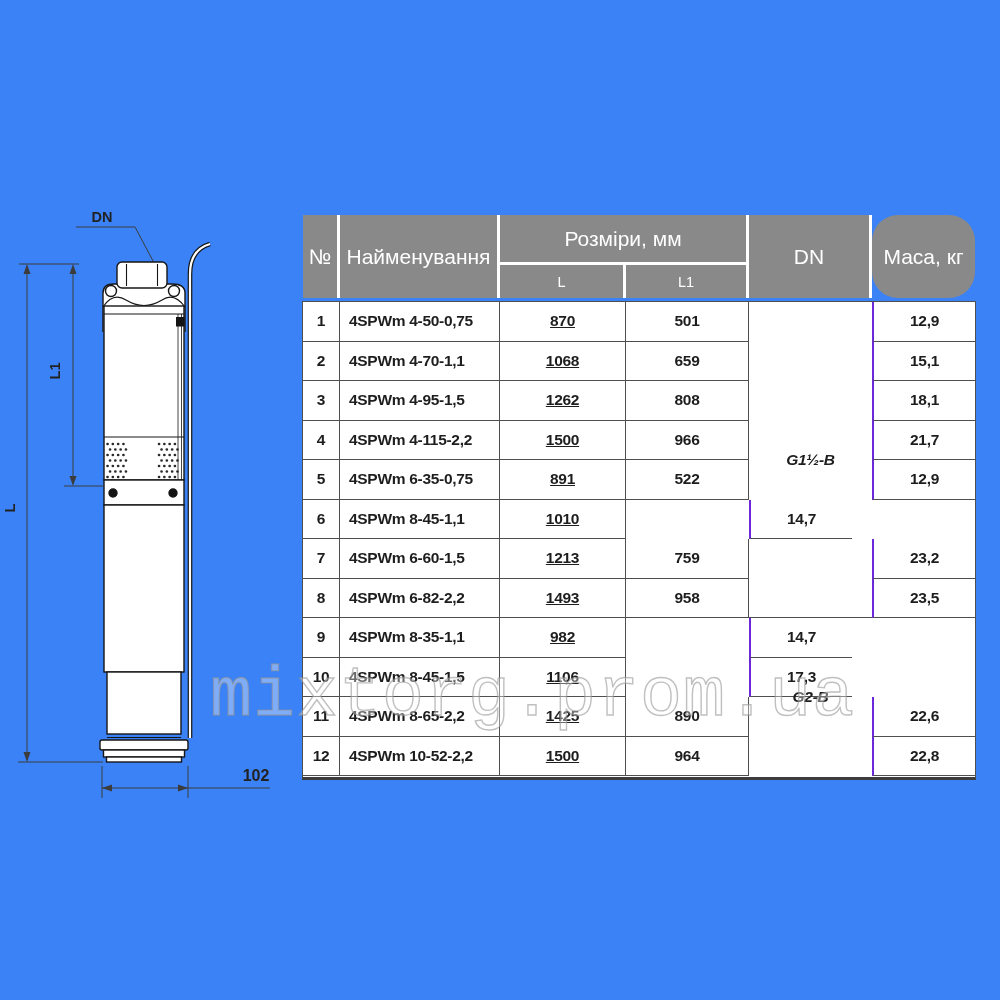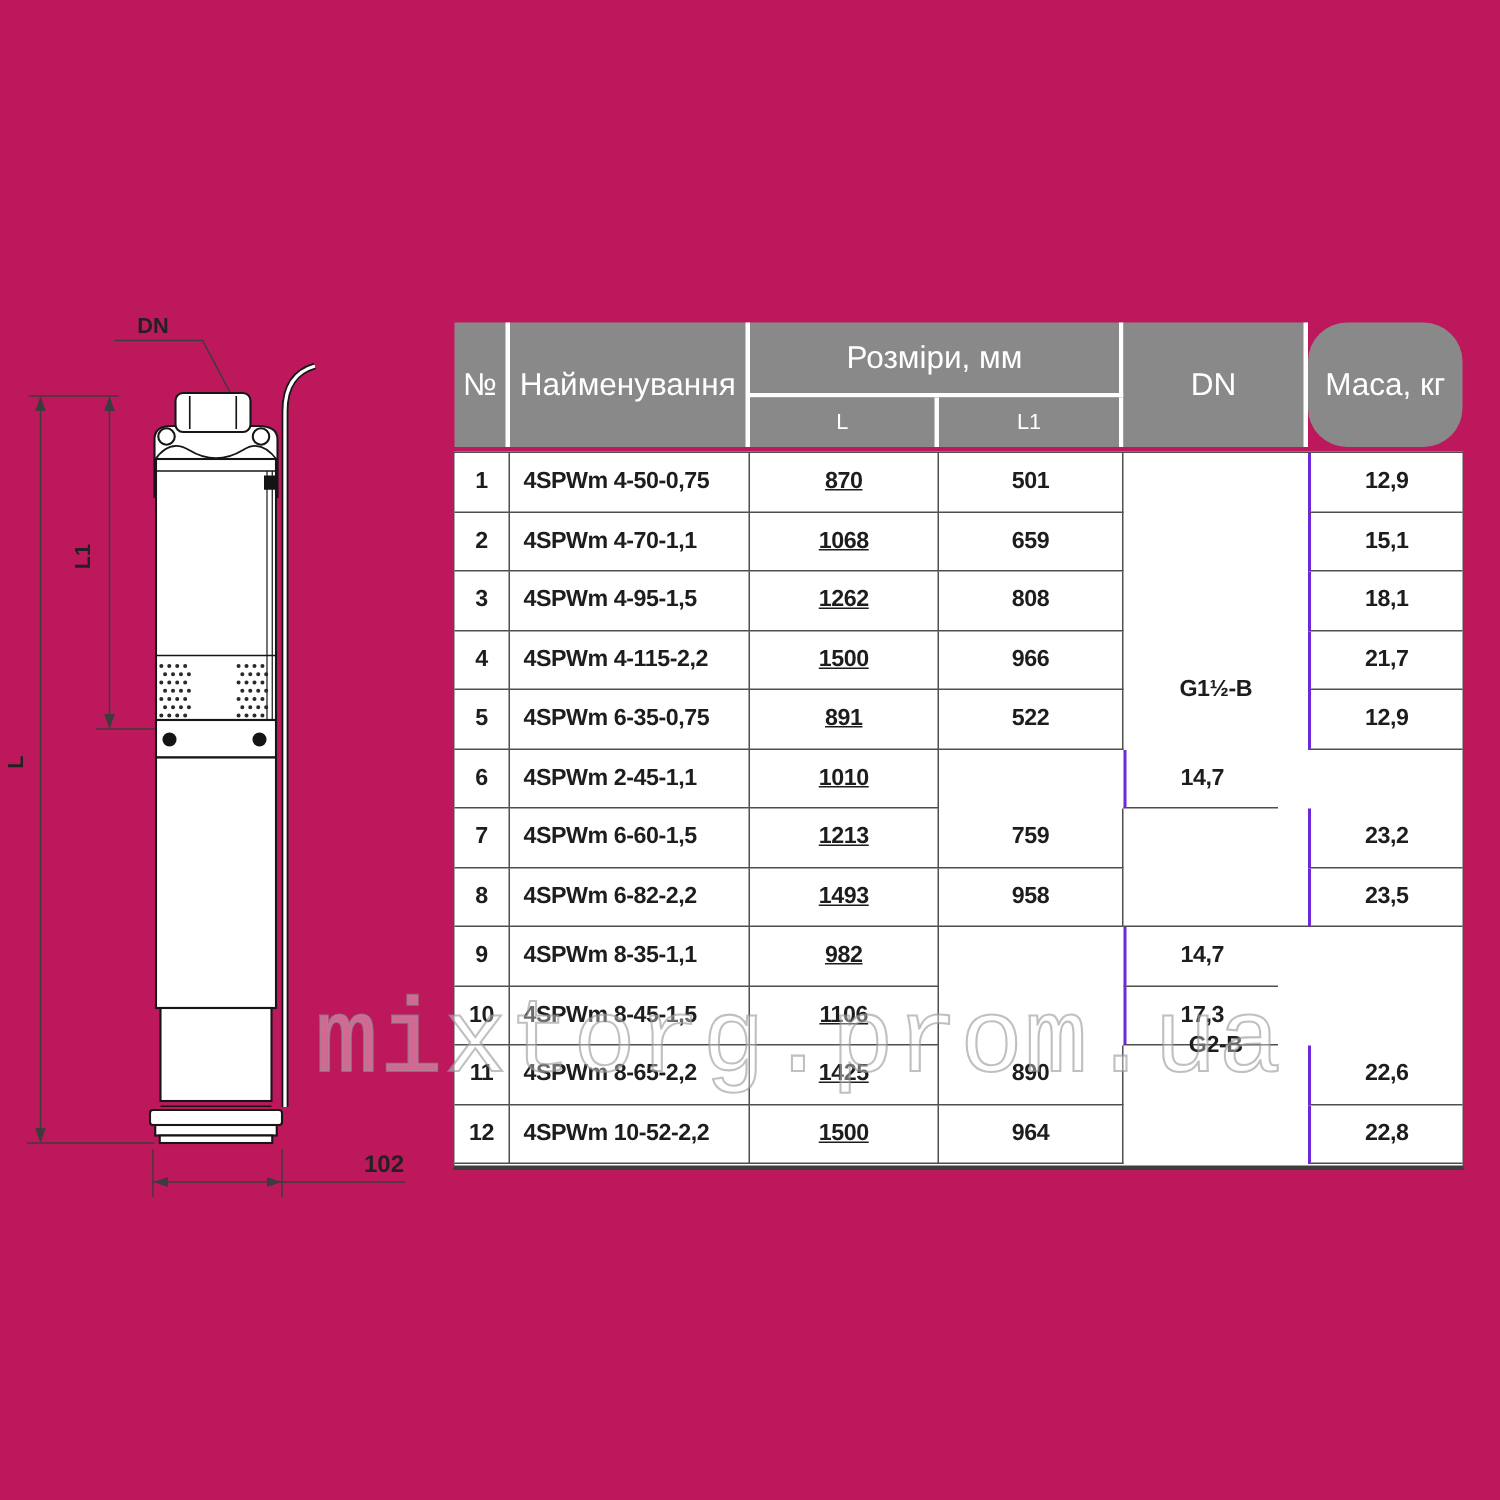--- a/index.html
+++ b/index.html
@@ -1,16 +1,16 @@
 <!DOCTYPE html>
 <html><head>
 <meta charset="utf-8">
 <style>
   html,body{margin:0;padding:0;background:#ffffff;}
-  #stage{position:relative;width:1000px;height:1000px;background:#be185d;overflow:hidden;
+  #stage{position:relative;width:1000px;height:1000px;background:#3b82f6;overflow:hidden;
          font-family:"Liberation Sans",sans-serif;}
   
   #thead{position:absolute;left:303px;top:215px;width:672px;height:83px;
          display:grid;grid-template-columns:37px 160px 126px 123px 123px 103px;
          grid-template-rows:50px 33px;}
   .th{box-sizing:border-box;background:#898989;color:#ffffff;display:flex;
       align-items:center;justify-content:center;font-size:21px;border-right:3px solid #ffffff;}
   .h-num{grid-column:1;grid-row:1/3;}
   .h-name{grid-column:2;grid-row:1/3;}
   .h-dims{grid-column:3/5;grid-row:1;border-bottom:3px solid #ffffff;}
@@ -24,21 +24,21 @@
   .tr{display:flex;height:39.5px;}
   .td{box-sizing:border-box;height:100%;display:flex;align-items:center;justify-content:center;
       border-right:1px solid #4f4f4f;border-bottom:1px solid #4f4f4f;
       font-size:15.5px;font-weight:bold;color:#1d1d1d;letter-spacing:-0.3px;}
   .w-num{width:37px;}
   .w-name{width:160px;justify-content:flex-start;padding-left:9px;}
   .w-l{width:126px;text-decoration:underline;}
   .w-l1{width:123px;}
   .w-mass{width:103px;margin-left:123px;border-left:2px solid #6d28d9;border-right:none;}
   .dn-group{position:absolute;left:446px;width:123px;display:flex;align-items:center;justify-content:center;
-            font-size:15.5px;font-weight:bold;color:#1d1d1d;letter-spacing:-0.3px;}
+            font-size:15.5px;font-weight:bold;color:#1d1d1d;letter-spacing:-0.3px;font-style:italic;}
   .dn-g1{top:0;height:316px;border-bottom:1px solid #4f4f4f;box-sizing:border-box;}
   .dn-g2{top:316px;height:158px;}
   
   #watermark{position:absolute;left:210px;top:662px;width:600px;font-size:70px;line-height:1;
              letter-spacing:1px;font-family:Liberation Mono, monospace;
              color:rgba(255,255,255,0.35);-webkit-text-stroke:1.4px rgba(150,150,150,0.6);
              pointer-events:none;z-index:9;}
   svg text{font-family:"Liberation Sans",sans-serif;font-weight:bold;fill:#222222;}
 </style>
 </head>
@@ -167,21 +167,21 @@
       </div>
       <div class="tr">
         <div class="td w-num">5</div>
         <div class="td w-name">4SPWm 6-35-0,75</div>
         <div class="td w-l">891</div>
         <div class="td w-l1">522</div>
         <div class="td w-mass">12,9</div>
       </div>
       <div class="tr">
         <div class="td w-num">6</div>
-        <div class="td w-name">4SPWm 2-45-1,1</div>
+        <div class="td w-name">4SPWm 8-45-1,1</div>
         <div class="td w-l">1010</div>
         <div class="td w-mass">14,7</div>
       </div>
       <div class="tr">
         <div class="td w-num">7</div>
         <div class="td w-name">4SPWm 6-60-1,5</div>
         <div class="td w-l">1213</div>
         <div class="td w-l1">759</div>
         <div class="td w-mass">23,2</div>
       </div>

